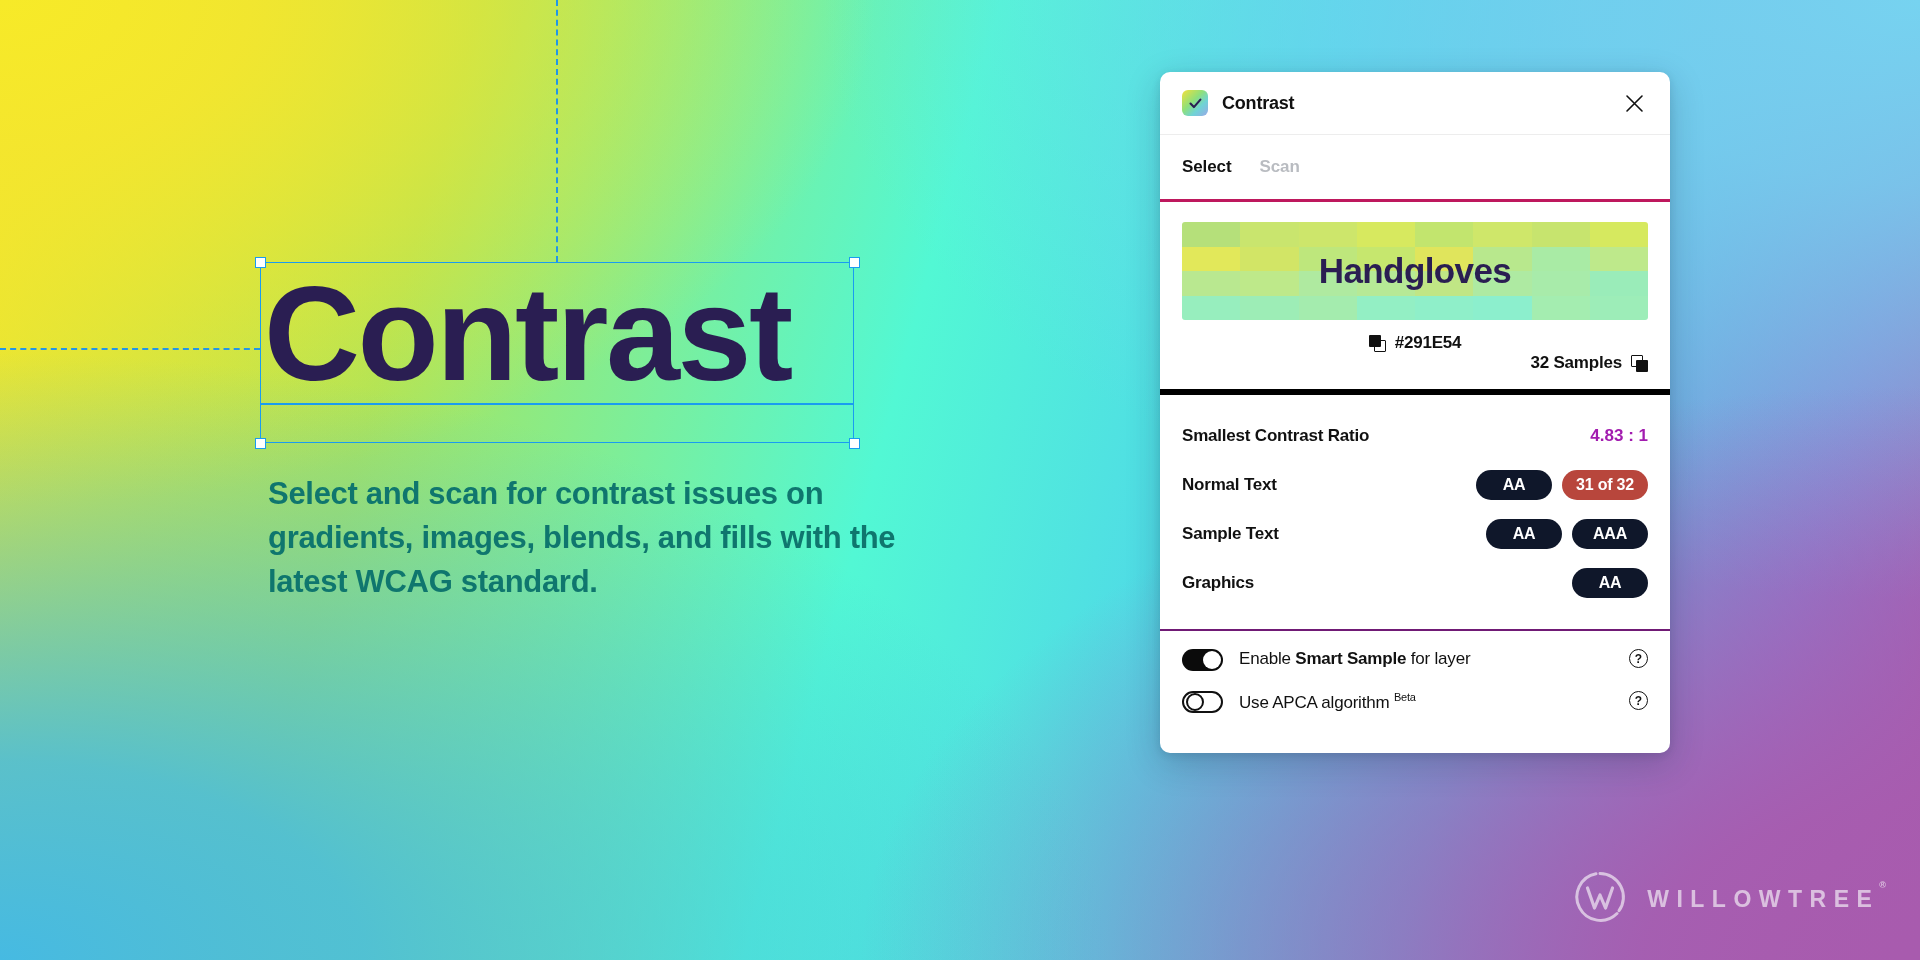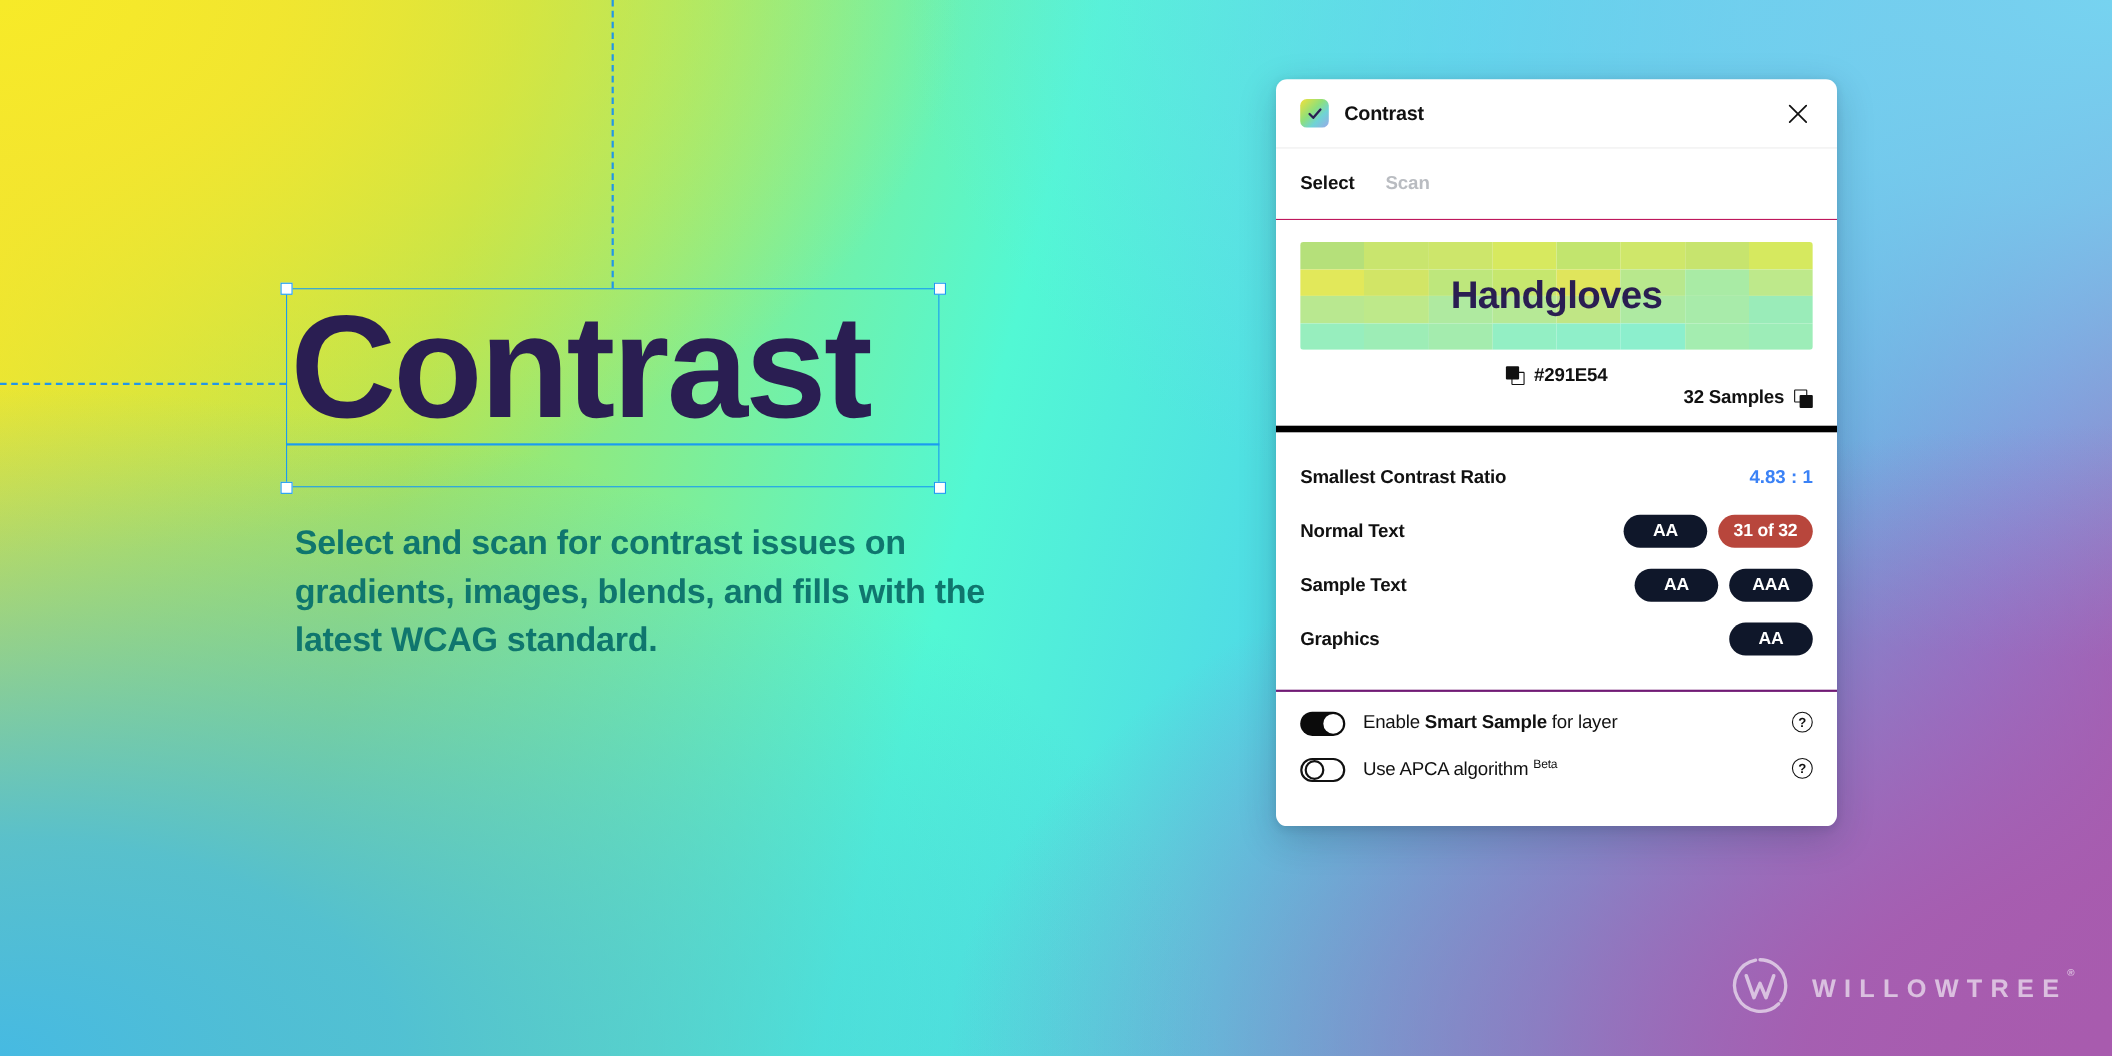--- a/index.html
+++ b/index.html
@@ -82,54 +82,54 @@
   .panel-title{
     margin-left:14px;font-size:18px;font-weight:700;color:#111;letter-spacing:-.2px;
   }
   .panel-close{
     margin-left:auto;width:28px;height:28px;display:flex;align-items:center;justify-content:center;
     cursor:pointer;
   }
 
   .panel-tabs{
     height:64px;display:flex;align-items:center;gap:28px;
-    padding:0 22px;border-bottom:1px solid #be185d;
+    padding:0 22px;border-bottom:3px solid #be185d;
   }
   .tab{font-size:17px;font-weight:700;color:#B9BCC1;cursor:pointer;letter-spacing:-.1px;}
   .tab.active{color:#111;}
 
   .panel-sample{padding:20px 22px 16px 22px;border-bottom:6px solid #000000;}
   .swatch{
     position:relative;width:100%;height:98px;border-radius:3px;overflow:hidden;
     display:grid;grid-template-columns:repeat(8,1fr);grid-template-rows:repeat(4,1fr);
   }
   .swatch i{display:block;}
   .swatch-label{
     position:absolute;inset:0;display:flex;align-items:center;justify-content:center;
     font-size:35px;font-weight:600;color:#2A1E52;letter-spacing:-.6px;
   }
   .swatch-meta{
     display:flex;align-items:center;margin-top:13px;flex-direction:column;
   }
   .meta-left,.meta-right{display:flex;align-items:center;gap:9px;cursor:pointer;}
-  .meta-right{margin-left:auto;align-items:flex-end;}
+  .meta-right{margin-left:auto;}
   .meta-text{font-size:17px;font-weight:700;color:#111;letter-spacing:-.2px;}
 
   
   .copy-ic{position:relative;width:17px;height:17px;flex:none;}
   .copy-ic .back{position:absolute;right:0;bottom:0;width:12px;height:12px;border:1.8px solid #111;background:#fff;box-sizing:border-box;border-radius:1px;}
   .copy-ic .front{position:absolute;left:0;top:0;width:12px;height:12px;background:#111;border-radius:1px;}
   .copy-ic.mirror .back{right:auto;left:0;top:0;bottom:auto;}
   .copy-ic.mirror .front{left:auto;right:0;top:auto;bottom:0;}
 
   
   .panel-results{padding:16px 22px 22px 22px;border-bottom:2px solid #701a75;}
   .res-row{display:flex;align-items:center;min-height:49px;}
   .res-label{font-size:17px;font-weight:700;color:#111;letter-spacing:-.2px;}
-  .res-value{margin-left:auto;font-size:17px;font-weight:700;color:#3b82f6;}
+  .res-value{margin-left:auto;font-size:17px;font-weight:700;color:#a21caf;}
   .badges{margin-left:auto;display:flex;gap:10px;}
   .badge{
     min-width:76px;height:30px;border-radius:15px;display:flex;align-items:center;justify-content:center;
     color:#fff;font-size:16px;font-weight:700;padding:0 14px;box-sizing:border-box;letter-spacing:-.2px;
   }
   .badge.pass{background:#0f172a;}
   .badge.fail{background:#B8463C;}
 
   
   .panel-options{padding:18px 22px 20px 22px;}

